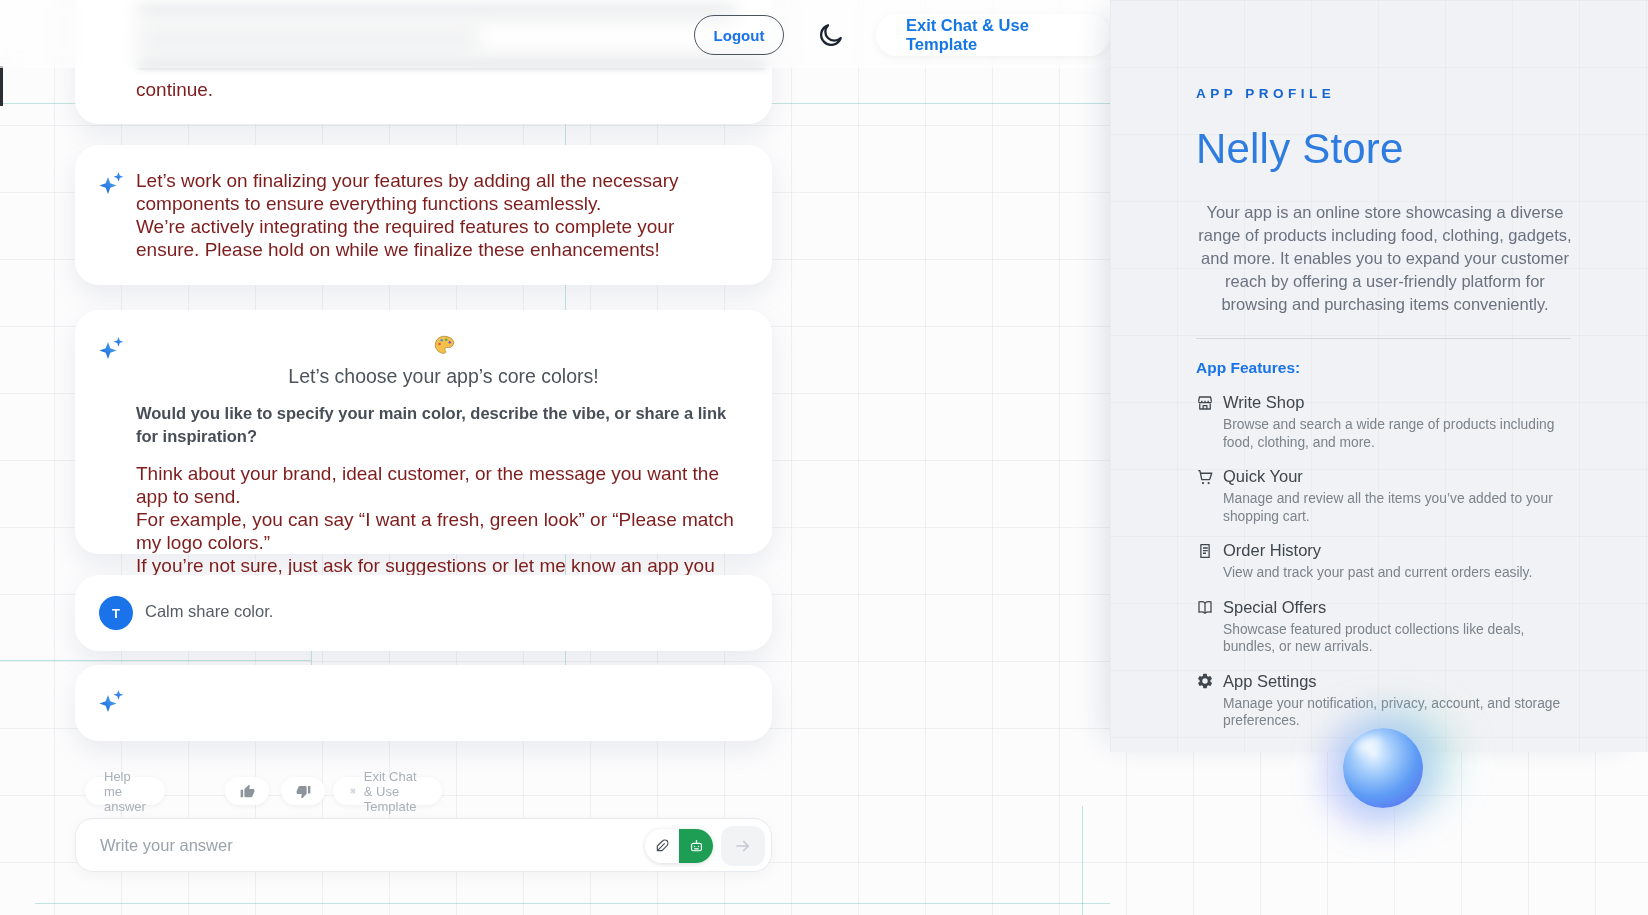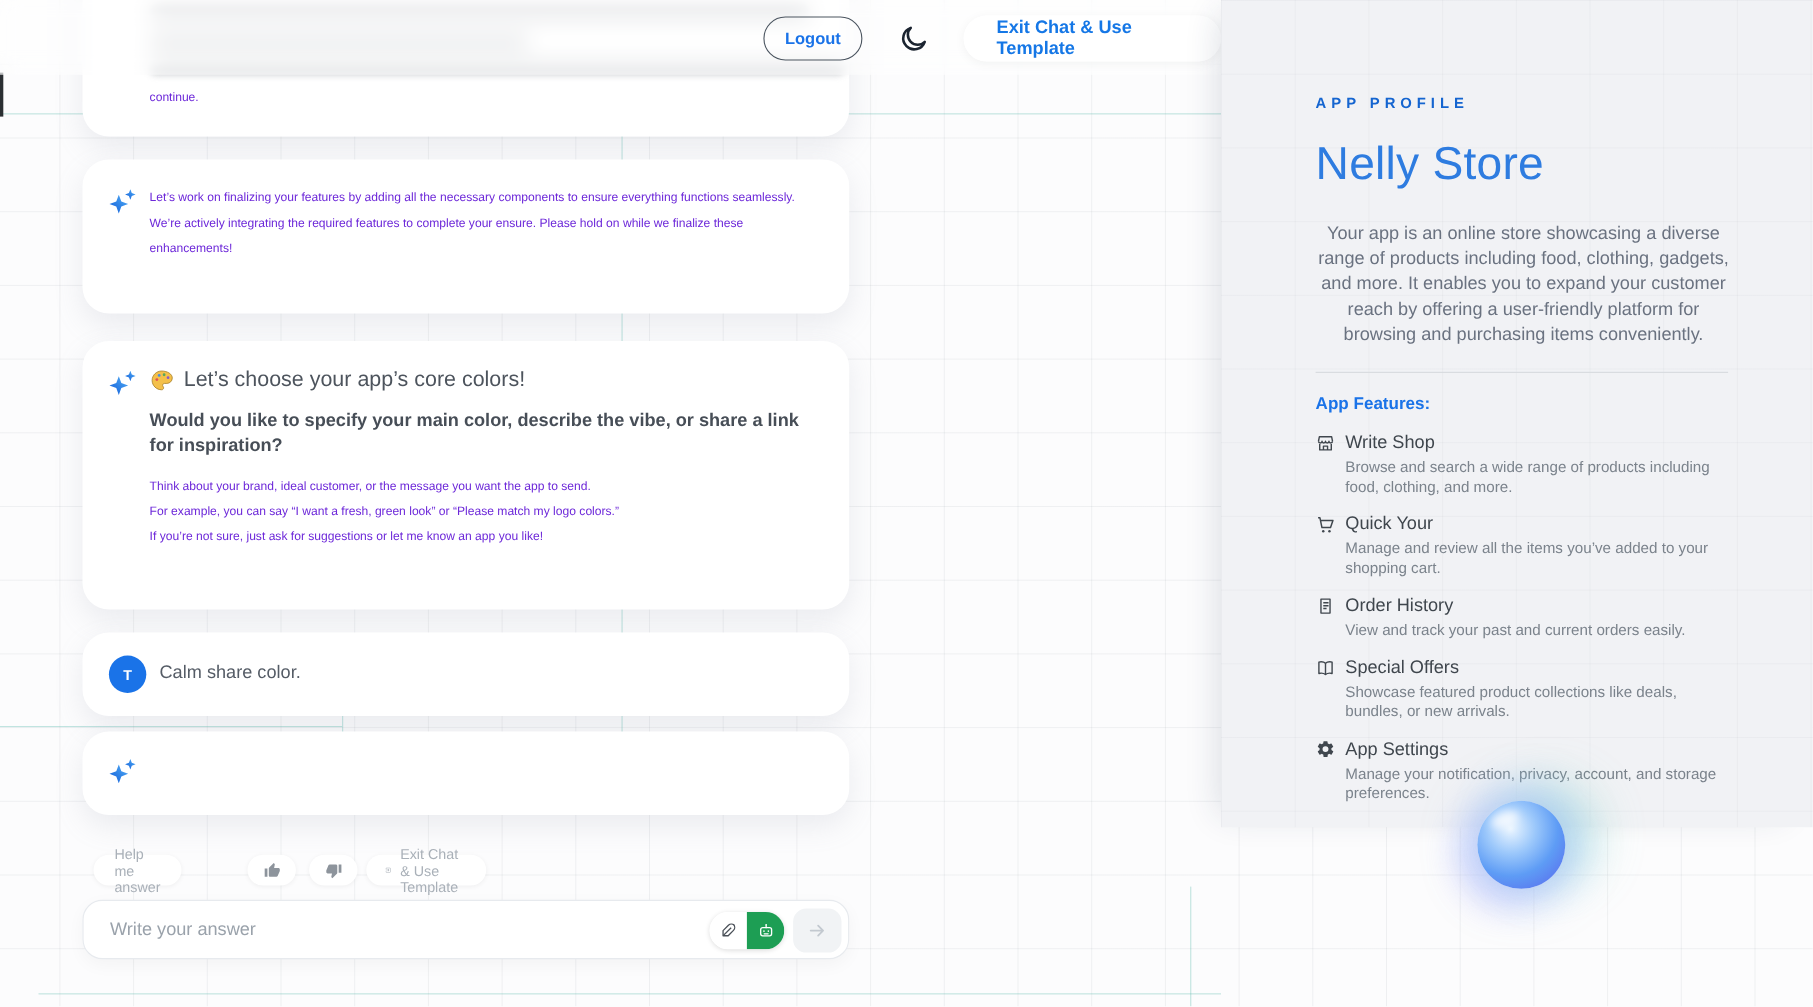--- a/index.html
+++ b/index.html
@@ -12,34 +12,34 @@
       linear-gradient(to right, rgba(120,130,140,0.10) 1px, transparent 1px),
       linear-gradient(to bottom, rgba(120,130,140,0.10) 1px, transparent 1px);
     background-size:67px 67px; background-position:-13px -9px; }
   .accent { position:absolute; background:rgba(94,189,176,0.38); z-index:1; }
   .edge-artifact { position:absolute; left:0; top:66px; width:3px; height:40px; background:#2b2f33; z-index:3; }
 
   
   .chat-col { position:absolute; left:75px; top:0; width:697px; z-index:2; }
   .card { position:absolute; left:0; width:697px; background:#fff; border-radius:24px;
           box-shadow:0 10px 26px rgba(140,150,165,0.16); }
-  .msg-text { font-size:11px; line-height:23px; color:#6d28d9; }
+  .msg-text { font-size:19px; line-height:23px; color:#7f1d1d; }
   .blur-bar { position:absolute; left:61px; height:12px; border-radius:6px; background:#b6babf; filter:blur(3.5px); opacity:.75; }
 
   .sparkle { position:absolute; left:21px; width:32px; height:32px; }
 
   .card-partial { top:-40px; height:164px; }
   .card-ai-1 { top:145px; height:140px; }
   .card-ai-2 { top:310px; height:244px; }
   .card-user { top:575px; height:76px; }
   .card-loading { top:665px; height:76px; }
 
   .msg-body-1 { position:absolute; left:61px; top:24px; width:600px; }
   .msg-body-2 { position:absolute; left:61px; top:24px; width:615px; }
-  .msg-heading { font-size:19.5px; color:#4d545d; font-weight:500; display:flex; align-items:center; gap:9px; }
+  .msg-heading { font-size:19.5px; color:#4d545d; font-weight:500; display:flex; align-items:center; gap:9px;flex-direction:column; }
   .msg-question { margin-top:14px; font-size:16.5px; line-height:23px; font-weight:700; color:#474e57; width:592px; }
   .msg-para-block { margin-top:14px; }
 
   .avatar { position:absolute; left:24px; top:21px; width:34px; height:34px; border-radius:50%;
             background:#1a73e8; color:#fff; font-size:13px; font-weight:700;
             display:flex; align-items:center; justify-content:center; }
   .user-text { position:absolute; left:70px; top:27px; font-size:16.5px; color:#555c66; }
 
   
   .chat-header { position:absolute; left:0; top:0; width:1110px; height:68px; z-index:30;

